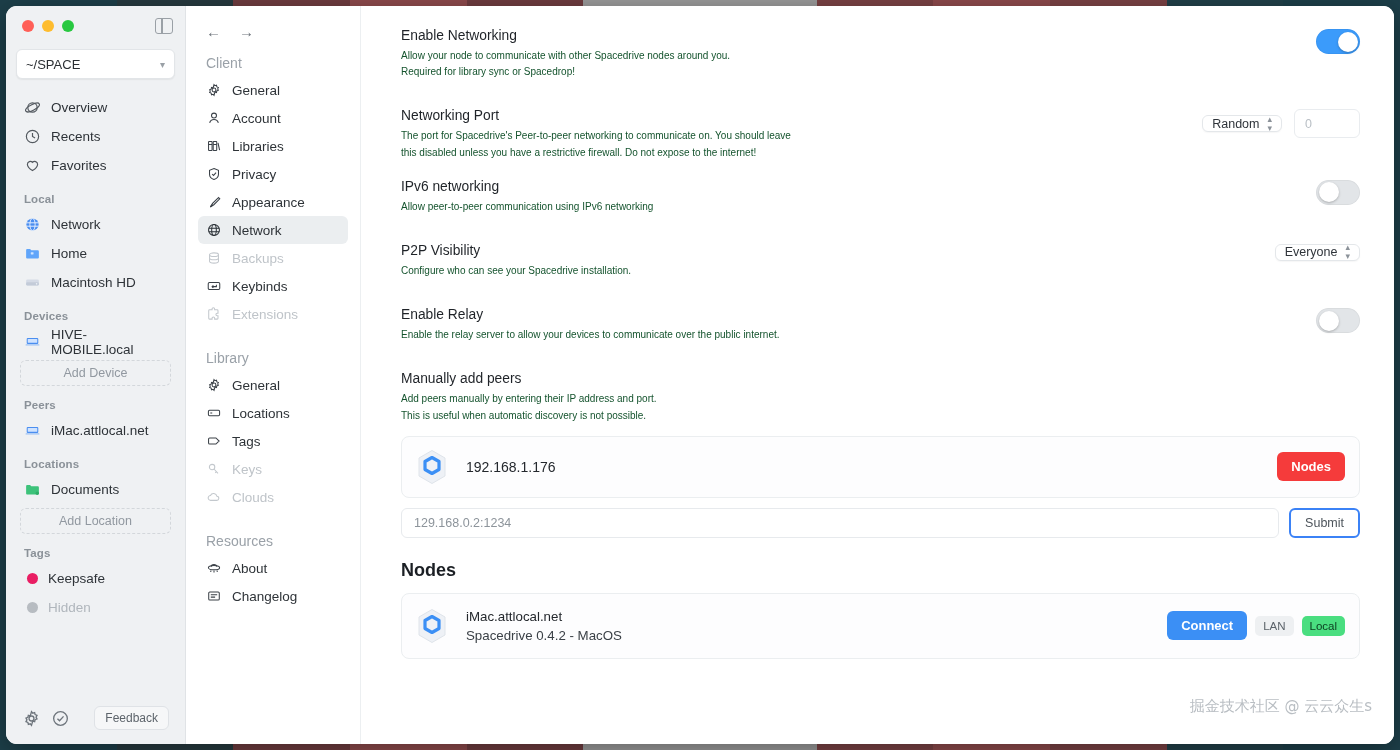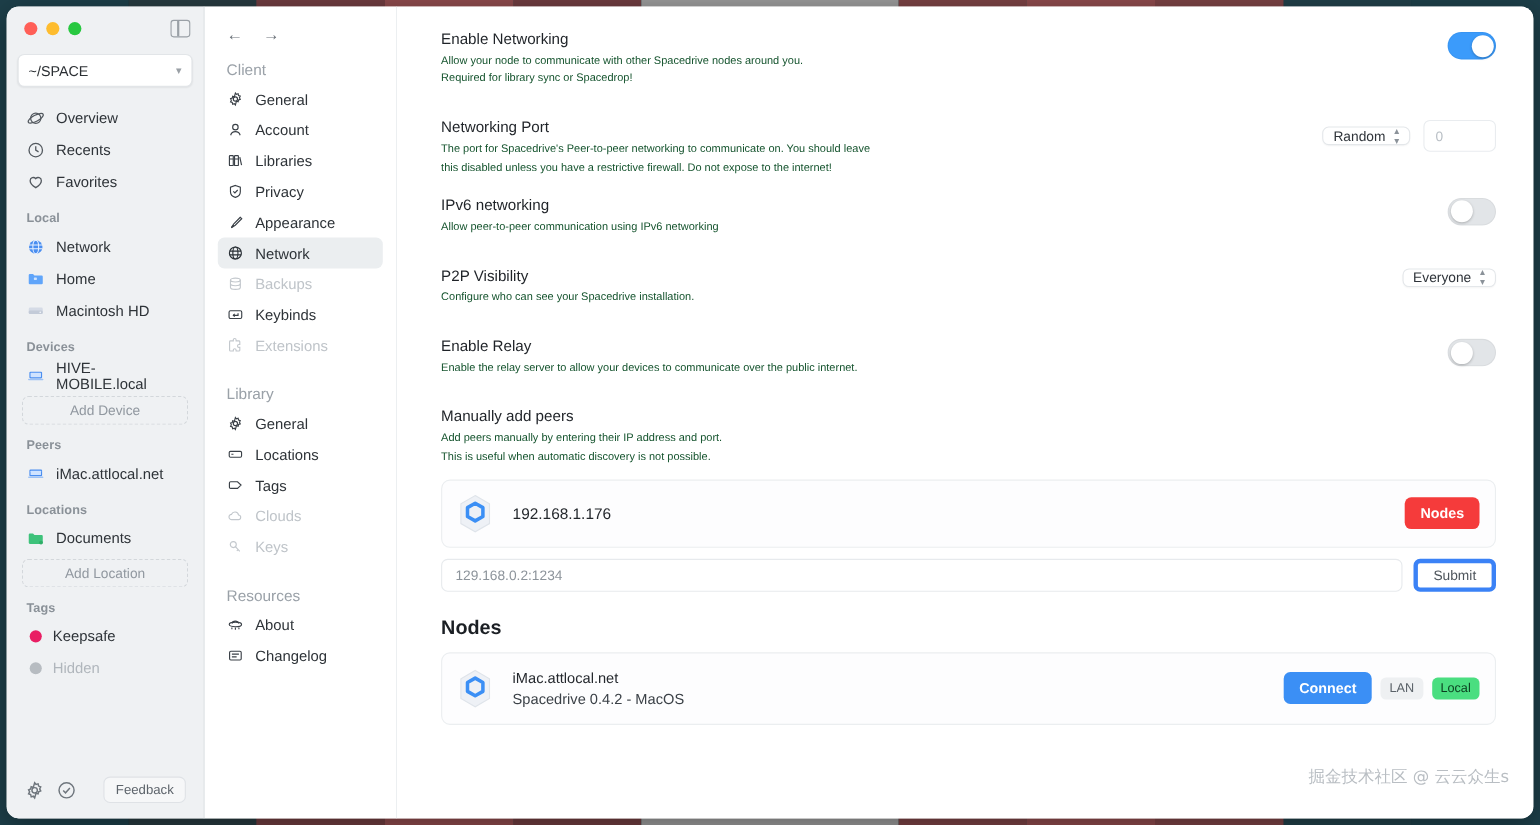--- a/index.html
+++ b/index.html
@@ -178,21 +178,21 @@
     font-size: 13px; font-weight: 600; cursor: pointer;
     font-family: inherit;
   }
   .peer-add-row { display: flex; align-items: center; gap: 10px; margin-top: 10px; }
   .peer-input {
     flex: 1; height: 30px; border: 1px solid #e7eaed; border-radius: 6px;
     background: #fff; display: flex; align-items: center; padding: 0 12px;
     font-size: 12.5px; color: #8d949b;
   }
   .btn-submit {
-    border: 4px solid #3b82f6; border-radius: 6px; background: #fff;
+    border: 2px solid #3b82f6; border-radius: 6px; background: #fff;
     height: 30px; padding: 0 14px; font-size: 12.5px; color: #4d545b;
     cursor: pointer; font-family: inherit;
   }
 
   .nodes-heading { font-size: 18px; font-weight: 700; color: #1b1f24; margin: 22px 0 12px 0; }
   .node-name { font-size: 13.3px; color: #24282d; font-weight: 500; }
   .node-sub { font-size: 13.3px; color: #3b4147; margin-top: 4px; }
   .node-actions { margin-left: auto; display: flex; align-items: center; gap: 8px; }
   .btn-connect {
     background: #3b8ff5; color: #fff; border: none; border-radius: 6px;
@@ -484,33 +484,33 @@
       <span class="sn-icon">
           <svg viewBox="0 0 20 20" fill="none" stroke="#3a4047" stroke-width="1.3">
             <path d="M3.2 7.6a1.4 1.4 0 0 1 1.4-1.4h7.8l4 3.8-4 3.8H4.6a1.4 1.4 0 0 1-1.4-1.4z"></path>
           </svg>
         </span>
       <span>Tags</span>
     </div>
     <div class="sn-item muted">
       <span class="sn-icon">
           <svg viewBox="0 0 20 20" fill="none" stroke="#c3c8cd" stroke-width="1.3">
-            <path d="M5.8 14.2a3 3 0 0 1-.2-6 4.2 4.2 0 0 1 8 .8 2.6 2.6 0 0 1-.4 5.2z"></path>
-          </svg>
-        </span>
-      <span>Clouds</span>
-    </div>
-    <div class="sn-item muted">
-      <span class="sn-icon">
-          <svg viewBox="0 0 20 20" fill="none" stroke="#c3c8cd" stroke-width="1.3">
             <circle cx="7.6" cy="7.6" r="3.4"></circle>
             <path d="M10 10l5 5.4M12.8 13.6l-1.2 1.2"></path>
           </svg>
         </span>
       <span>Keys</span>
+    </div>
+    <div class="sn-item muted">
+      <span class="sn-icon">
+          <svg viewBox="0 0 20 20" fill="none" stroke="#c3c8cd" stroke-width="1.3">
+            <path d="M5.8 14.2a3 3 0 0 1-.2-6 4.2 4.2 0 0 1 8 .8 2.6 2.6 0 0 1-.4 5.2z"></path>
+          </svg>
+        </span>
+      <span>Clouds</span>
     </div>
 
     <div class="sn-label" style="margin-top:22px">Resources</div>
     <div class="sn-item">
       <span class="sn-icon">
           <svg viewBox="0 0 20 20" fill="none" stroke="#3a4047" stroke-width="1.3">
             <path d="M6.4 8.4a3.6 2.6 0 0 1 7.2 0"></path>
             <ellipse cx="10" cy="9.6" rx="7" ry="2.6"></ellipse>
             <path d="M6 13v2M10 13.2v2.4M14 13v2"></path>
           </svg>

